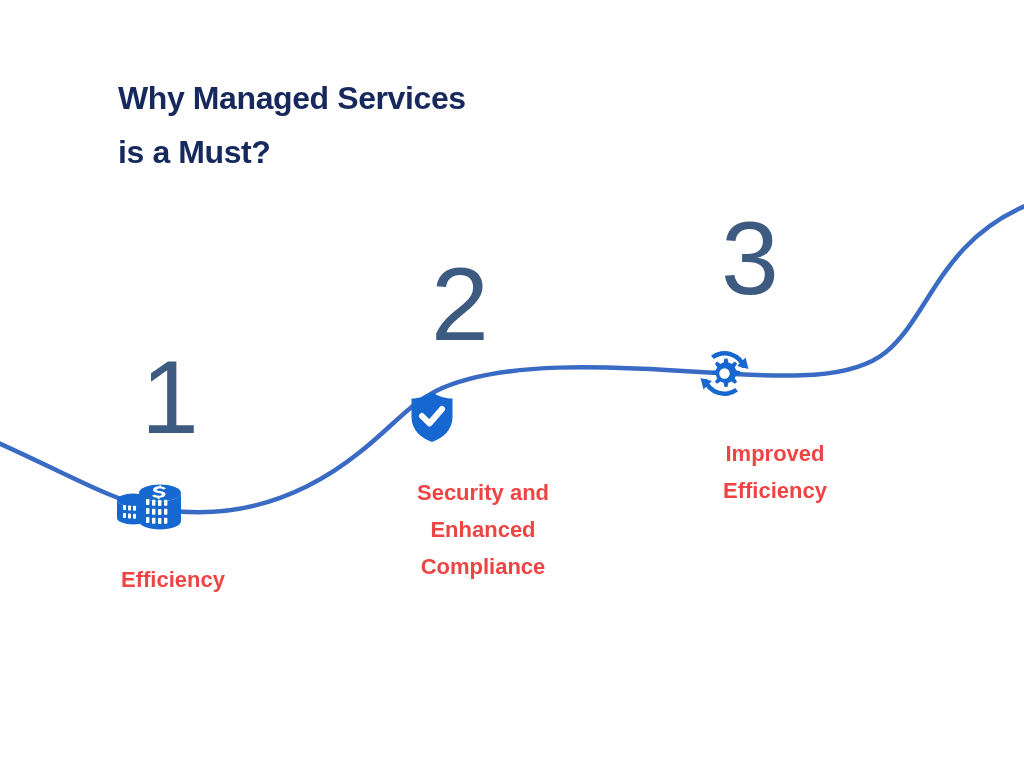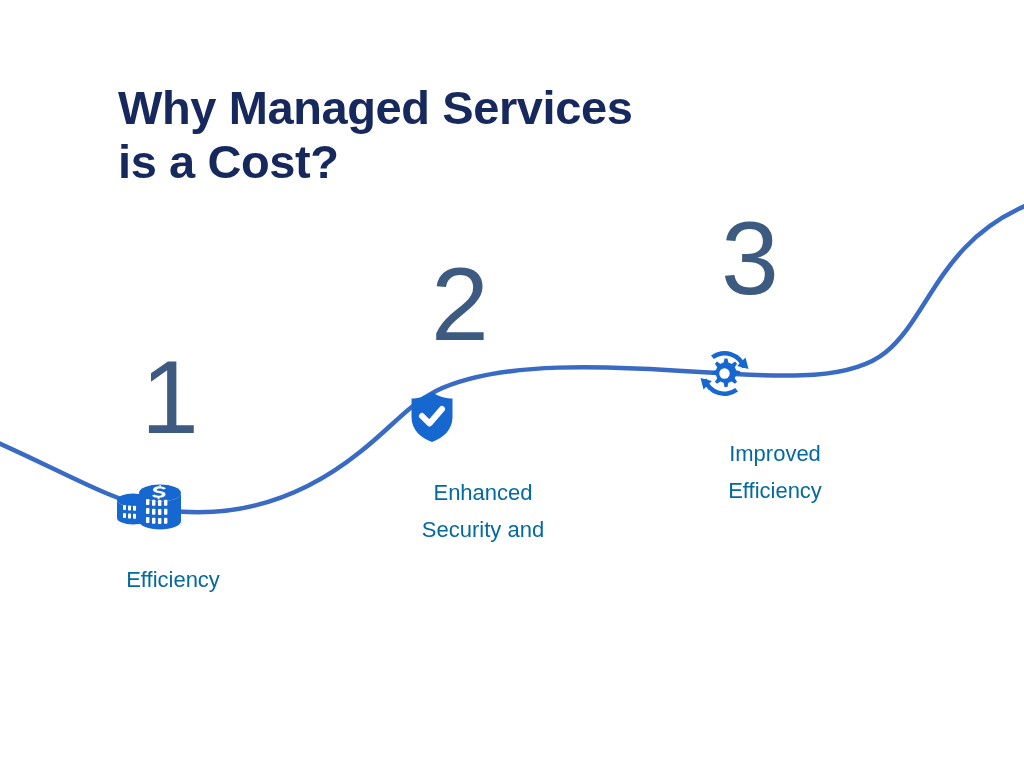--- a/index.html
+++ b/index.html
@@ -38,21 +38,21 @@
     pointer-events: none;
   }
 
   
   .heading {
     position: absolute;
     left: 118px;
     top: 50px;
     width: 600px;
     color: #16285c;
-    font-size: 47px;
+    font-size: 32px;
     font-weight: bold;
     line-height: 54px;
     letter-spacing: -0.4px;
   }
   .heading .line {
     display: block;
     white-space: pre;
   }
 
   
@@ -68,23 +68,23 @@
     text-align: center;
     width: 120px;
   }
   .step-icon {
     position: absolute;
     width: 54px;
     height: 54px;
   }
   .step-label {
     position: absolute;
-    color: #0369a1;
+    color: #ef4444;
     font-size: 22px;
-    font-weight: normal;
+    font-weight: bold;
     line-height: 37px;
     text-align: center;
     width: 260px;
   }
   .step-label .line {
     display: block;
     white-space: pre;
   }
 
   
@@ -133,21 +133,21 @@
              C 60 470, 110 500, 152 508
              C 230 522, 300 500, 360 452
              C 392 427, 408 405, 436 391
              C 500 360, 610 366, 700 372
              C 790 378, 852 380, 886 352
              C 930 316, 940 240, 1030 204" fill="none" stroke="#3a6bc4" stroke-width="4.5" stroke-linecap="round"></path>
   </svg>
 
   <h1 class="heading">
     <span class="line">Why Managed Services</span>
-    <span class="line">is a Cost?</span>
+    <span class="line">is a Must?</span>
   </h1>
 
   <div class="step" id="step-1">
 
     <div class="step-number">1</div>
 
     <span class="step-icon">
       <svg width="70" height="52" viewBox="0 0 70 52" aria-hidden="true">
         <g fill="#1668d0">
 
@@ -201,22 +201,23 @@
 
     <span class="step-icon">
       <svg width="46" height="52" viewBox="0 0 46 52" aria-hidden="true">
         <path d="M23 1 C16 6, 8 7.5, 2.5 7.5 V26 C2.5 39, 12 47, 23 51
                  C34 47, 43.5 39, 43.5 26 V7.5 C38 7.5, 30 6, 23 1 Z" fill="#1668d0"></path>
         <path d="M13 25 L20.5 32.5 L33 18" fill="none" stroke="#ffffff" stroke-width="6" stroke-linecap="round" stroke-linejoin="round"></path>
       </svg>
     </span>
 
     <div class="step-label">
+      <span class="line">Security and</span>
       <span class="line">Enhanced</span>
-      <span class="line">Security and</span>
+      <span class="line">Compliance</span>
     </div>
   </div>
 
   <div class="step" id="step-3">
 
     <div class="step-number">3</div>
 
     <span class="step-icon">
       <svg width="53" height="53" viewBox="0 0 53 53" aria-hidden="true">
         <g fill="#1668d0">

